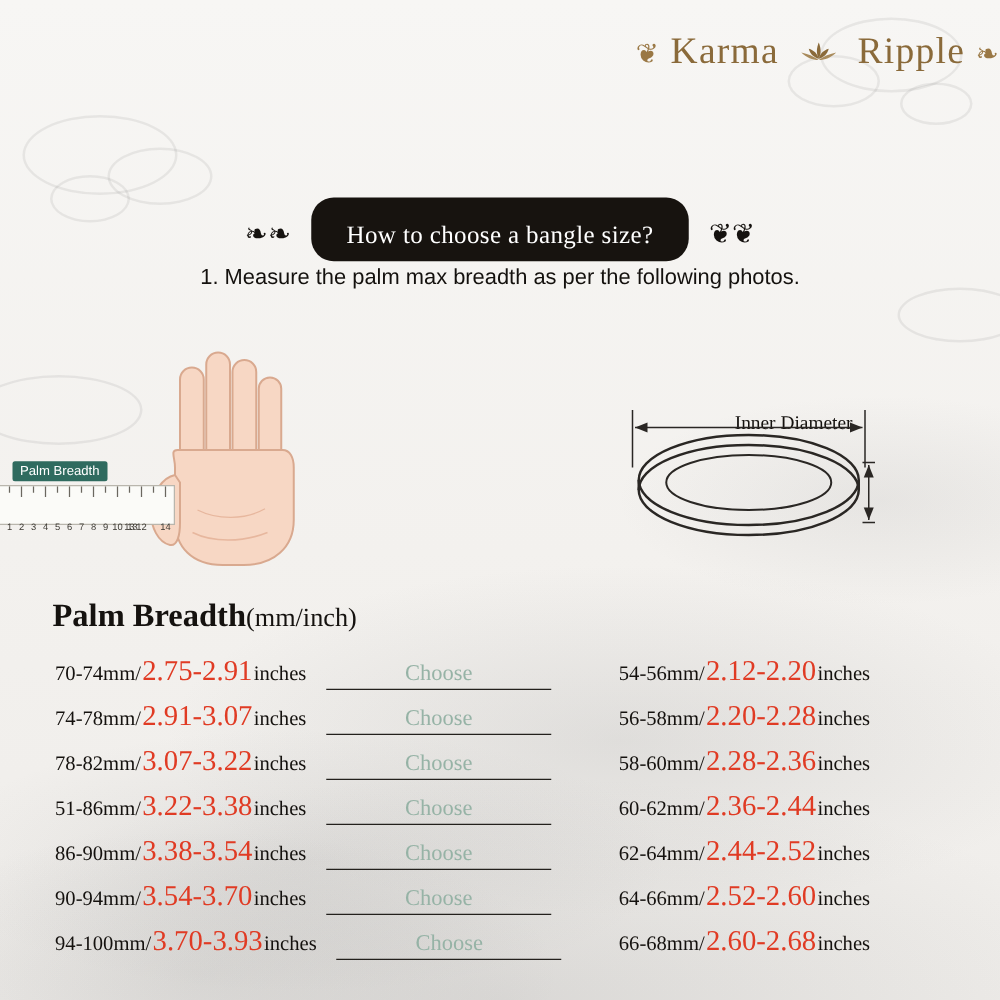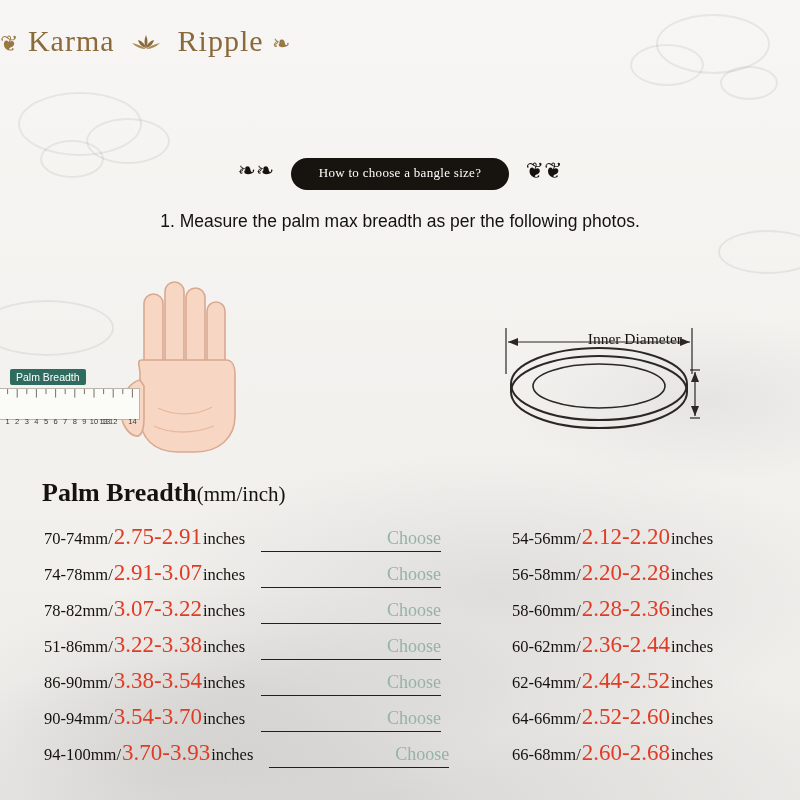--- a/index.html
+++ b/index.html
@@ -49,21 +49,21 @@
       radial-gradient(ellipse 700px 250px at 50% 100%, rgba(120,120,120,0.18), rgba(120,120,120,0) 72%),
       radial-gradient(ellipse 400px 160px at 20% 96%, rgba(120,120,120,0.12), rgba(120,120,120,0) 72%);
     pointer-events: none;
   }
 
   
   .brand {
     position: absolute;
     top: 24px;
     left: 0; right: 0;
-    text-align: left;
+    text-align: right;
     color: #8a6a3a;
     font-family: "Liberation Serif", serif;
     font-size: 30px;
     letter-spacing: 1px;
   }
   .brand .bmark {
     display: inline-block;
     margin: 0 6px;
     position: relative;
     top: 3px;
@@ -93,23 +93,23 @@
     position: absolute;
     top: 158px;
     left: 0; right: 0;
     text-align: center;
   }
   .pill {
     display: inline-block;
     background: #17130f;
     color: #ffffff;
     border-radius: 18px;
-    padding: 7px 28px 9px;
-    font-family: "Liberation Serif", serif;
-    font-size: 13px;
+    padding: 19px 28px 9px;
+    font-family: "Liberation Serif", serif;
+    font-size: 20px;
     letter-spacing: 0.3px;
   }
   .flourish {
     display: inline-block;
     color: #15120f;
     font-size: 22px;
     font-family: "DejaVu Sans", sans-serif;
     vertical-align: middle;
     position: relative;
     top: -2px;
@@ -223,21 +223,21 @@
   .tables {
     position: absolute;
     top: 524px;
     left: 0; right: 0;
   }
   .col {
     position: absolute;
     top: 0;
   }
   .col.left { left: 28px; width: 450px; }
-  .col.right { left: 496px; width: 296px; }
+  .col.right { left: 479px; width: 296px; }
 
   .row {
     height: 36px;
     display: flex;
     align-items: baseline;
     white-space: nowrap;
   }
   .mm {
     font-family: "Liberation Serif", serif;
     font-size: 16.5px;
@@ -252,21 +252,21 @@
   }
   .inch-unit {
     font-family: "Liberation Serif", serif;
     font-size: 16.5px;
     color: #14110e;
   }
   .choose {
     position: relative;
     margin-left: 16px;
     width: 180px;
-    text-align: right;
+    text-align: center;
     font-family: "Liberation Serif", serif;
     font-size: 18px;
     color: #96b3a6;
     border-bottom: 1.5px solid #23201c;
     padding-bottom: 2px;
     cursor: pointer;
   }
 </style>
 </head>
 <body>

